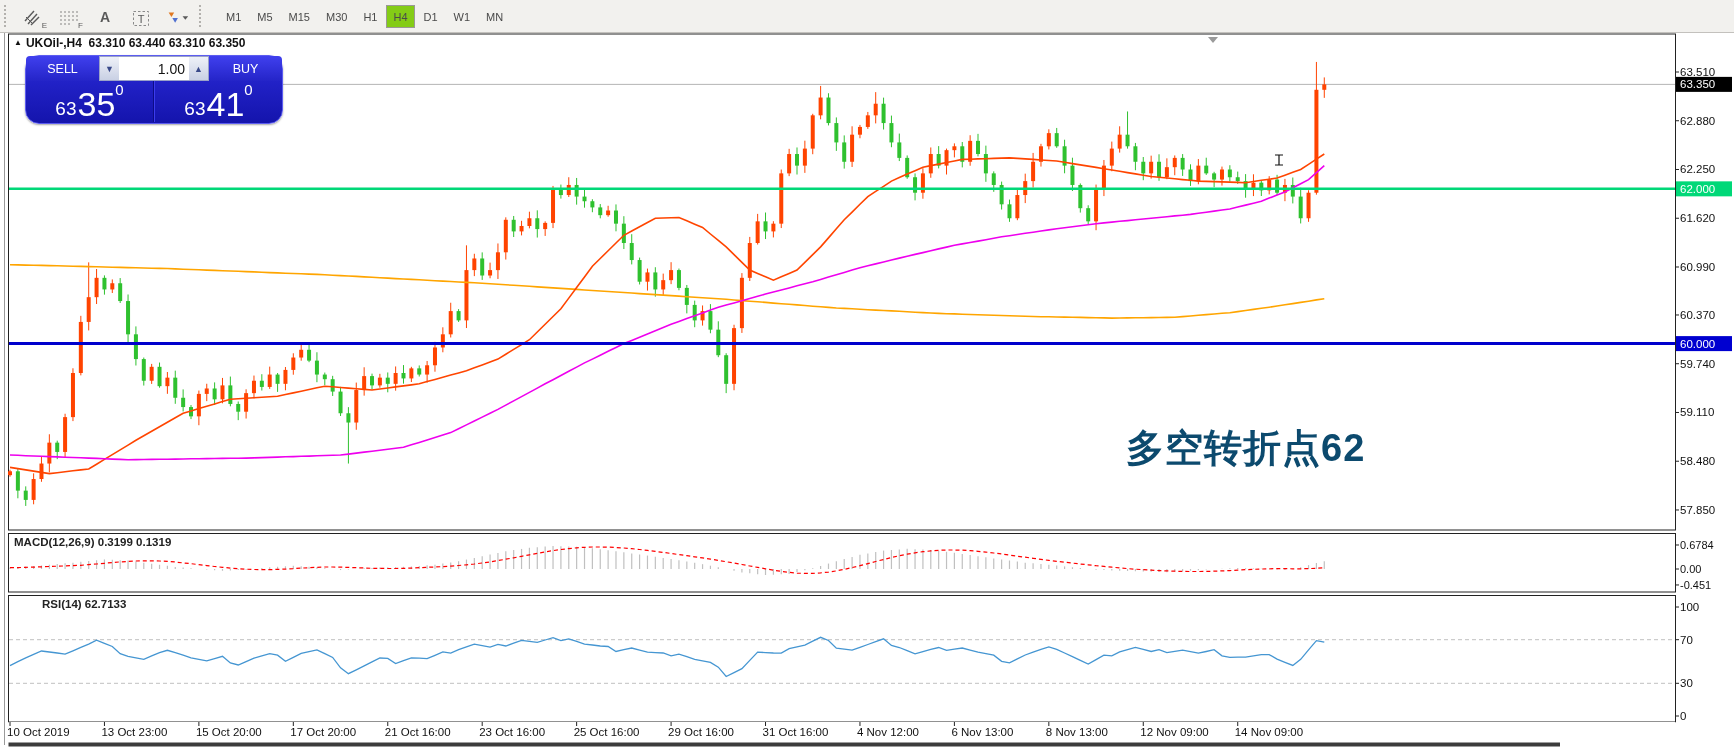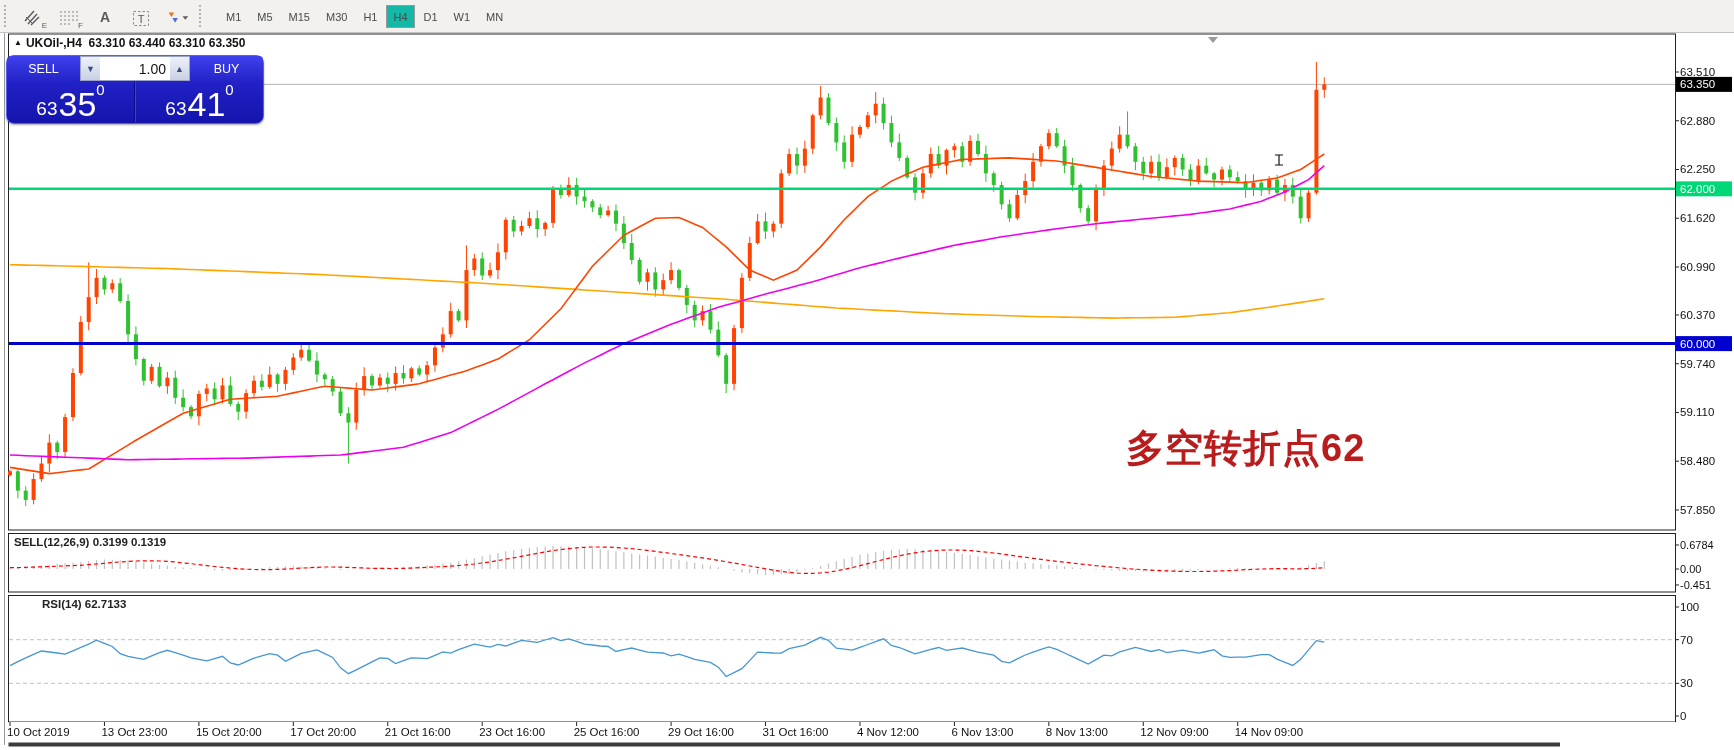--- a/index.html
+++ b/index.html
@@ -9,33 +9,33 @@
            border-bottom:1px solid #c3c1bd;display:flex;align-items:center;}
   .grip{width:5px;height:22px;margin:0 4px;border-left:2px dotted #b3b1ad;}
   .tool-icon{width:26px;height:24px;margin:0 5px;display:flex;align-items:flex-end;justify-content:center;
              position:relative;color:#5a5a5a;cursor:default;}
   .tool-icon svg{display:block;}
   .tool-sub{position:absolute;right:-1px;bottom:-2px;font-size:8px;color:#5a5a5a;}
   .tool-A{font-size:14px;color:#5a5a5a;font-weight:bold;line-height:22px;}
   #tf-row{display:flex;align-items:flex-end;margin-left:8px;}
   .tf-btn{min-width:28px;height:23px;margin:0 1px;border:1px solid transparent;background:transparent;
           font-size:11px;color:#4a4a4a;font-family:"Liberation Sans",sans-serif;text-align:center;line-height:21px;}
-  .tf-btn.active{background:#14b8a6;border:1px solid #9a9995;}
+  .tf-btn.active{background:#84cc16;border:1px solid #9a9995;}
   
   #surface{position:absolute;left:0;top:33px;width:1734px;height:717px;background:#ffffff;}
   #chart-svg{position:absolute;left:0;top:0;}
   .overlay{position:absolute;z-index:5;font-weight:bold;}
   #symbol-line{left:14px;top:3px;font-size:12px;color:#111;}
   #symbol-line .tri{font-size:8px;vertical-align:2px;color:#111;margin-right:4px;}
   #macd-line{left:14px;top:503px;font-size:11.5px;color:#222;}
   #rsi-line{left:14px;top:565px;font-size:11.5px;color:#222;margin-left:28px;}
   #annotation{left:1126px;top:390px;font-size:38px;font-weight:bold;letter-spacing:1px;z-index:4;}
   
-  #trade-panel{position:absolute;left:6px;top:22px;width:256px;height:67px;z-index:6;
-               background:linear-gradient(#2a2ad8,#1414ac);border:1px solid #5c5cf0;border-radius:8px;
+  #trade-panel{position:absolute;left:25px;top:22px;width:256px;height:67px;z-index:6;
+               background:linear-gradient(#2a2ad8,#1414ac);border:1px solid #5c5cf0;border-radius:14px;
                box-shadow:0 1px 2px rgba(0,0,0,.35);}
   .tp-top{display:flex;height:25px;}
   .tp-sell,.tp-buy{width:73px;border:none;color:#fff;font-size:12.5px;font-family:"Liberation Sans",sans-serif;
                background:linear-gradient(#4040ee,#2424c8);}
   .tp-sell{border-top-left-radius:4px;border-bottom-right-radius:3px;}
   .tp-buy{border-top-right-radius:4px;border-bottom-left-radius:3px;text-align:center;}
   .tp-spin{flex:1;display:flex;background:#fff;border:1px solid #9aa2c8;}
   .tp-dn,.tp-up{width:19px;border:none;background:linear-gradient(#eef1f8,#c9d0e4);color:#3a4a8a;font-size:9px;padding:0;}
   .tp-vol{flex:1;width:40px;border:none;outline:none;text-align:right;font-size:14px;padding-right:4px;
           font-family:"Liberation Sans",sans-serif;color:#111;}
@@ -719,28 +719,28 @@
         <text x="1140.28" y="703" font-size="11.5" fill="#111" font-family="Liberation Sans,sans-serif">12 Nov 09:00</text>
         <line x1="1237.72" y1="689" x2="1237.72" y2="693" stroke="#222"></line>
         <text x="1234.72" y="703" font-size="11.5" fill="#111" font-family="Liberation Sans,sans-serif">14 Nov 09:00</text>
       </svg>
 
     <div class="overlay" id="symbol-line">
       <span class="tri">▲</span><span>UKOil-,H4</span>&nbsp;&nbsp;<span>63.310 63.440 63.310 63.350</span>
     </div>
 
     <div class="overlay" id="macd-line">
-      <span>SELL(12,26,9)</span> <span>0.3199 0.1319</span>
+      <span>MACD(12,26,9)</span> <span>0.3199 0.1319</span>
     </div>
 
     <div class="overlay" id="rsi-line">
       <span>RSI(14)</span> <span>62.7133</span>
     </div>
 
-    <div class="overlay" id="annotation" style="color: #b91c1c;">多空转折点62</div>
+    <div class="overlay" id="annotation" style="color: #0c4a6e;">多空转折点62</div>
 
     <div id="trade-panel">
       <div class="tp-top">
         <button class="tp-sell">SELL</button>
         <div class="tp-spin">
           <button class="tp-dn"><span>▼</span></button>
           <input class="tp-vol" value="1.00" style="">
           <button class="tp-up"><span>▲</span></button>
         </div>
         <button class="tp-buy">BUY</button>

